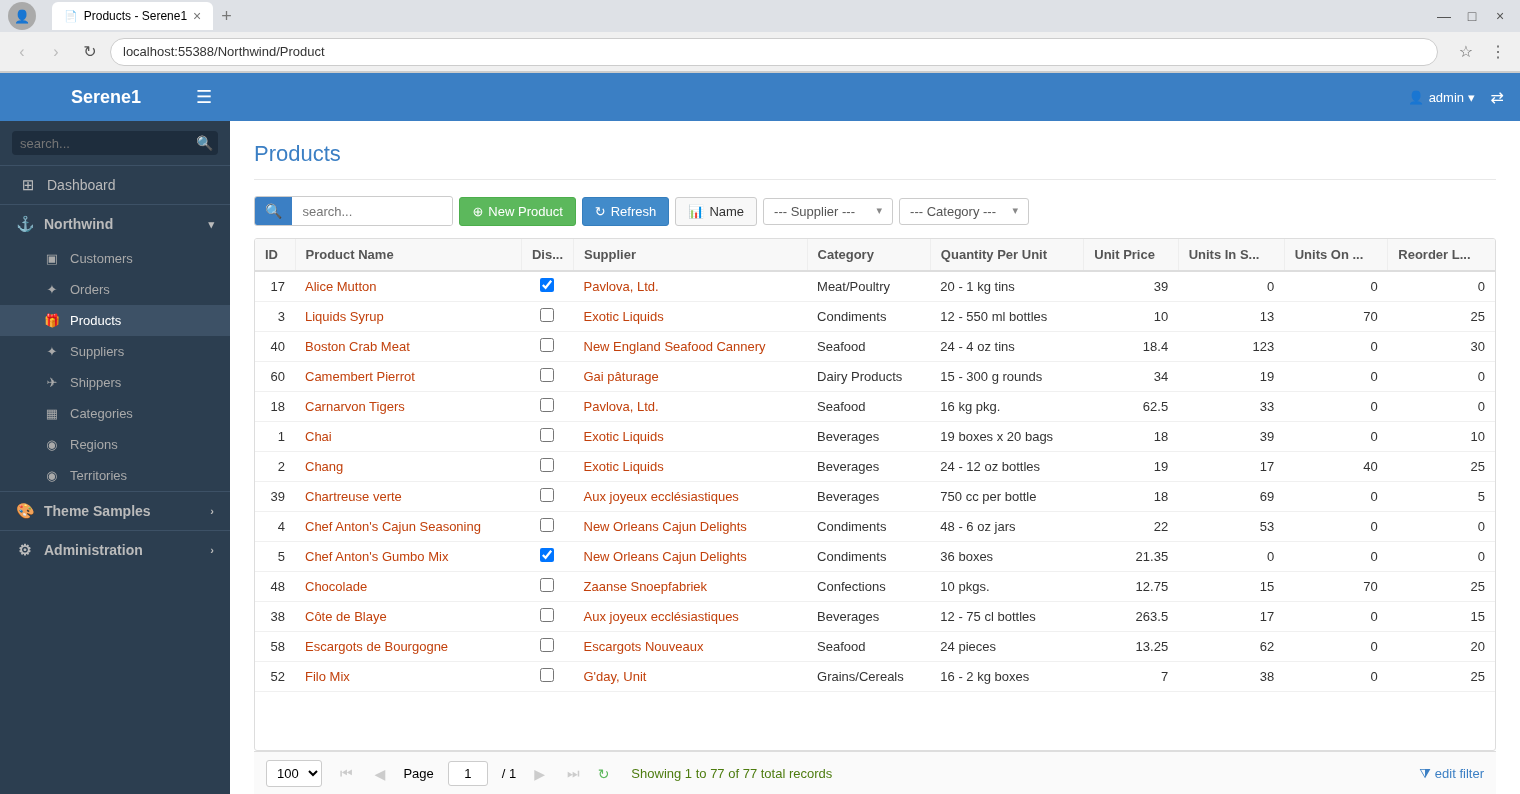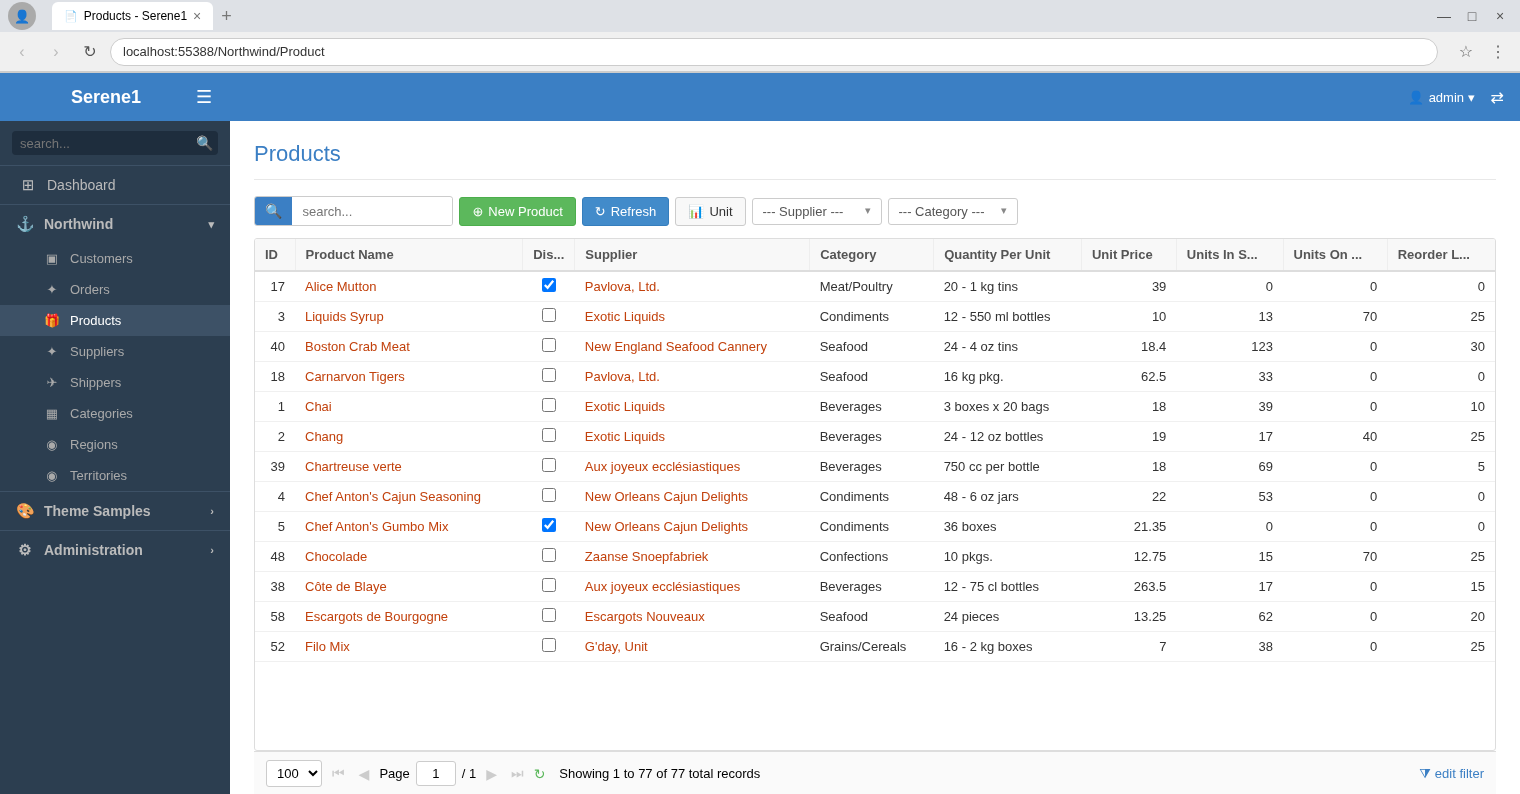--- a/index.html
+++ b/index.html
@@ -314,21 +314,21 @@
     .td-num { text-align: right; }
     .chk { width: 14px; height: 14px; }
 
     
     .pagination-bar {
       display: flex;
       align-items: center;
       padding: 8px 12px;
       border-top: 1px solid #ddd;
       background: #fafafa;
-      gap: 6px;
+      gap: 14px;
       flex-shrink: 0;
     }
     .page-size-select {
       border: 1px solid #ccc;
       border-radius: 3px;
       padding: 4px 6px;
       font-size: 13px;
       background: white;
     }
     .page-nav-btn {
@@ -342,21 +342,21 @@
     }
     .page-nav-btn.disabled { color: #ccc; cursor: default; }
     .page-input {
       border: 1px solid #ccc;
       border-radius: 3px;
       padding: 4px 6px;
       width: 40px;
       font-size: 13px;
       text-align: center;
     }
-    .page-info { color: #000000; font-size: 13px; margin-left: 8px; }
+    .page-info { color: #4d7c0f; font-size: 13px; margin-left: 8px; }
     .edit-filter-link { margin-left: auto; color: #3b7fc4; cursor: pointer; font-size: 13px; display: flex; align-items: center; gap: 4px; }
     .refresh-icon-inline { color: #5cb85c; font-size: 14px; }
 
     
     .table-container::-webkit-scrollbar { width: 8px; }
     .table-container::-webkit-scrollbar-track { background: #f0f0f0; }
     .table-container::-webkit-scrollbar-thumb { background: #bbb; border-radius: 4px; }
   </style>
 </head>
 <body>
@@ -488,21 +488,21 @@
           <button class="btn btn-green">
             <span>⊕</span>
             <span>New Product</span>
           </button>
           <button class="btn btn-blue">
             <span>↻</span>
             <span>Refresh</span>
           </button>
           <button class="btn btn-default">
             <span>📊</span>
-            <span>Unit</span>
+            <span>Name</span>
           </button>
           <div class="dropdown-select">
             <span>--- Supplier ---</span>
             <span class="chevron">▾</span>
           </div>
           <div class="dropdown-select">
             <span>--- Category ---</span>
             <span class="chevron">▾</span>
           </div>
         </div>
@@ -554,38 +554,50 @@
     <td class="td-checkbox"><input type="checkbox" class="chk" style=""></td>
     <td class="td-link">New England Seafood Cannery</td>
     <td>Seafood</td>
     <td>24 - 4 oz tins</td>
     <td class="td-num">18.4</td>
     <td class="td-num">123</td>
     <td class="td-num">0</td>
     <td class="td-num">30</td>
   </tr>
                 <tr>
+    <td class="td-id">60</td>
+    <td class="td-link">Camembert Pierrot</td>
+    <td class="td-checkbox"><input type="checkbox" class="chk" style=""></td>
+    <td class="td-link">Gai pâturage</td>
+    <td>Dairy Products</td>
+    <td>15 - 300 g rounds</td>
+    <td class="td-num">34</td>
+    <td class="td-num">19</td>
+    <td class="td-num">0</td>
+    <td class="td-num">0</td>
+  </tr>
+                <tr>
     <td class="td-id">18</td>
     <td class="td-link">Carnarvon Tigers</td>
     <td class="td-checkbox"><input type="checkbox" class="chk" style=""></td>
     <td class="td-link">Pavlova, Ltd.</td>
     <td>Seafood</td>
     <td>16 kg pkg.</td>
     <td class="td-num">62.5</td>
     <td class="td-num">33</td>
     <td class="td-num">0</td>
     <td class="td-num">0</td>
   </tr>
                 <tr>
     <td class="td-id">1</td>
     <td class="td-link">Chai</td>
     <td class="td-checkbox"><input type="checkbox" class="chk" style=""></td>
     <td class="td-link">Exotic Liquids</td>
     <td>Beverages</td>
-    <td>3 boxes x 20 bags</td>
+    <td>19 boxes x 20 bags</td>
     <td class="td-num">18</td>
     <td class="td-num">39</td>
     <td class="td-num">0</td>
     <td class="td-num">10</td>
   </tr>
                 <tr>
     <td class="td-id">2</td>
     <td class="td-link">Chang</td>
     <td class="td-checkbox"><input type="checkbox" class="chk" style=""></td>
     <td class="td-link">Exotic Liquids</td>

